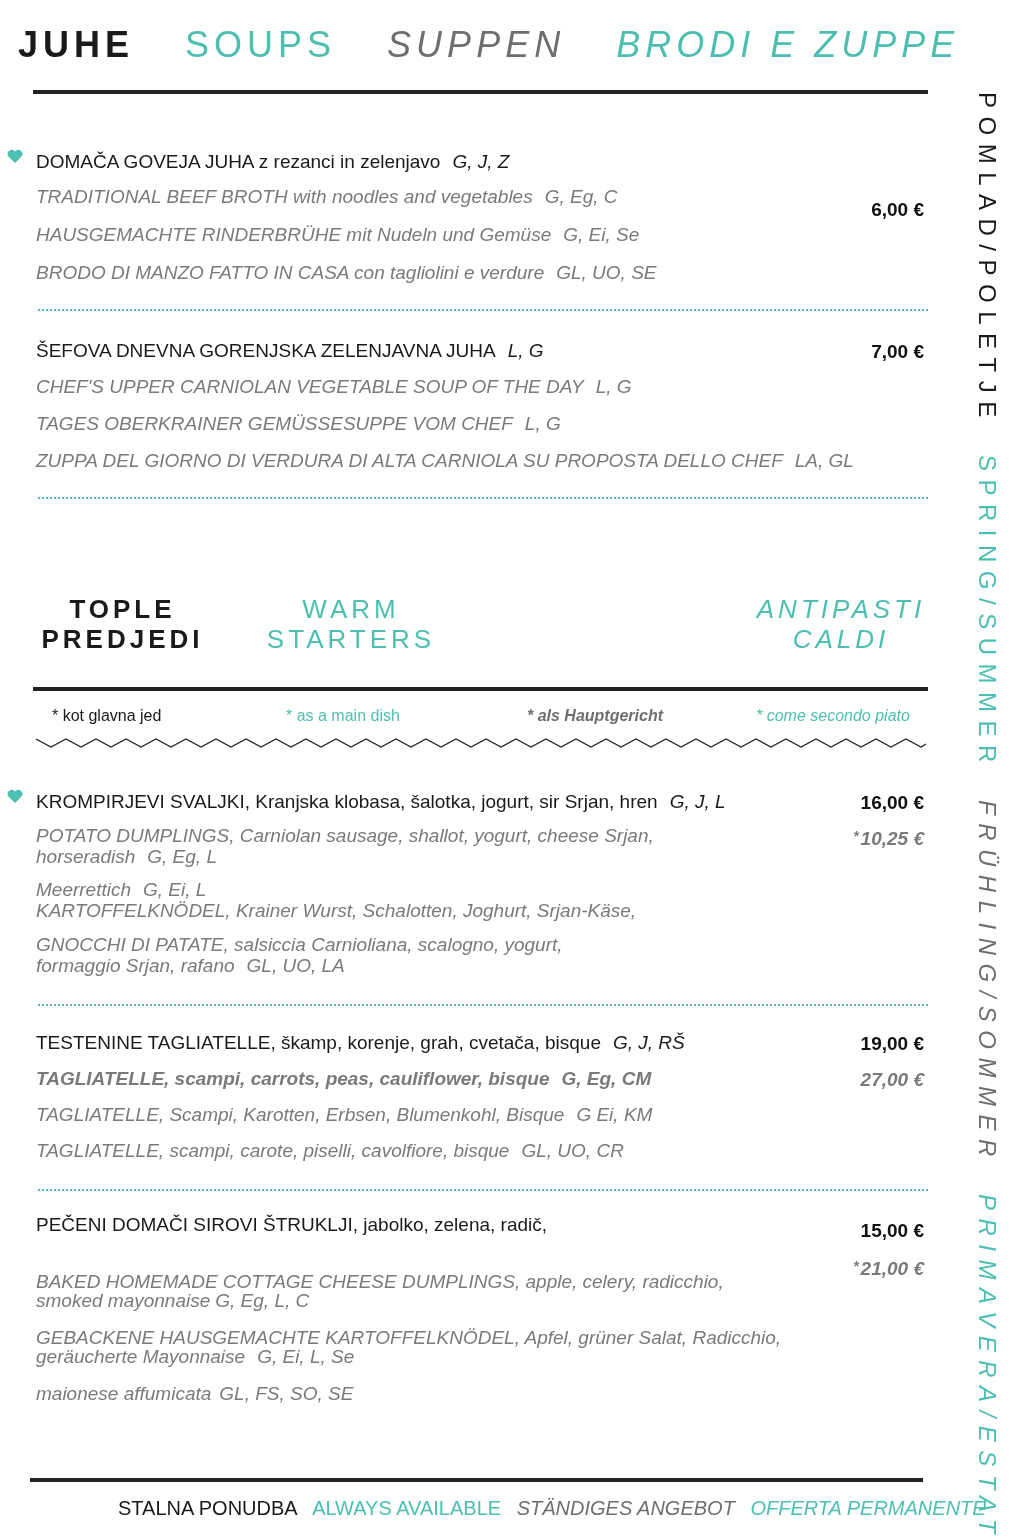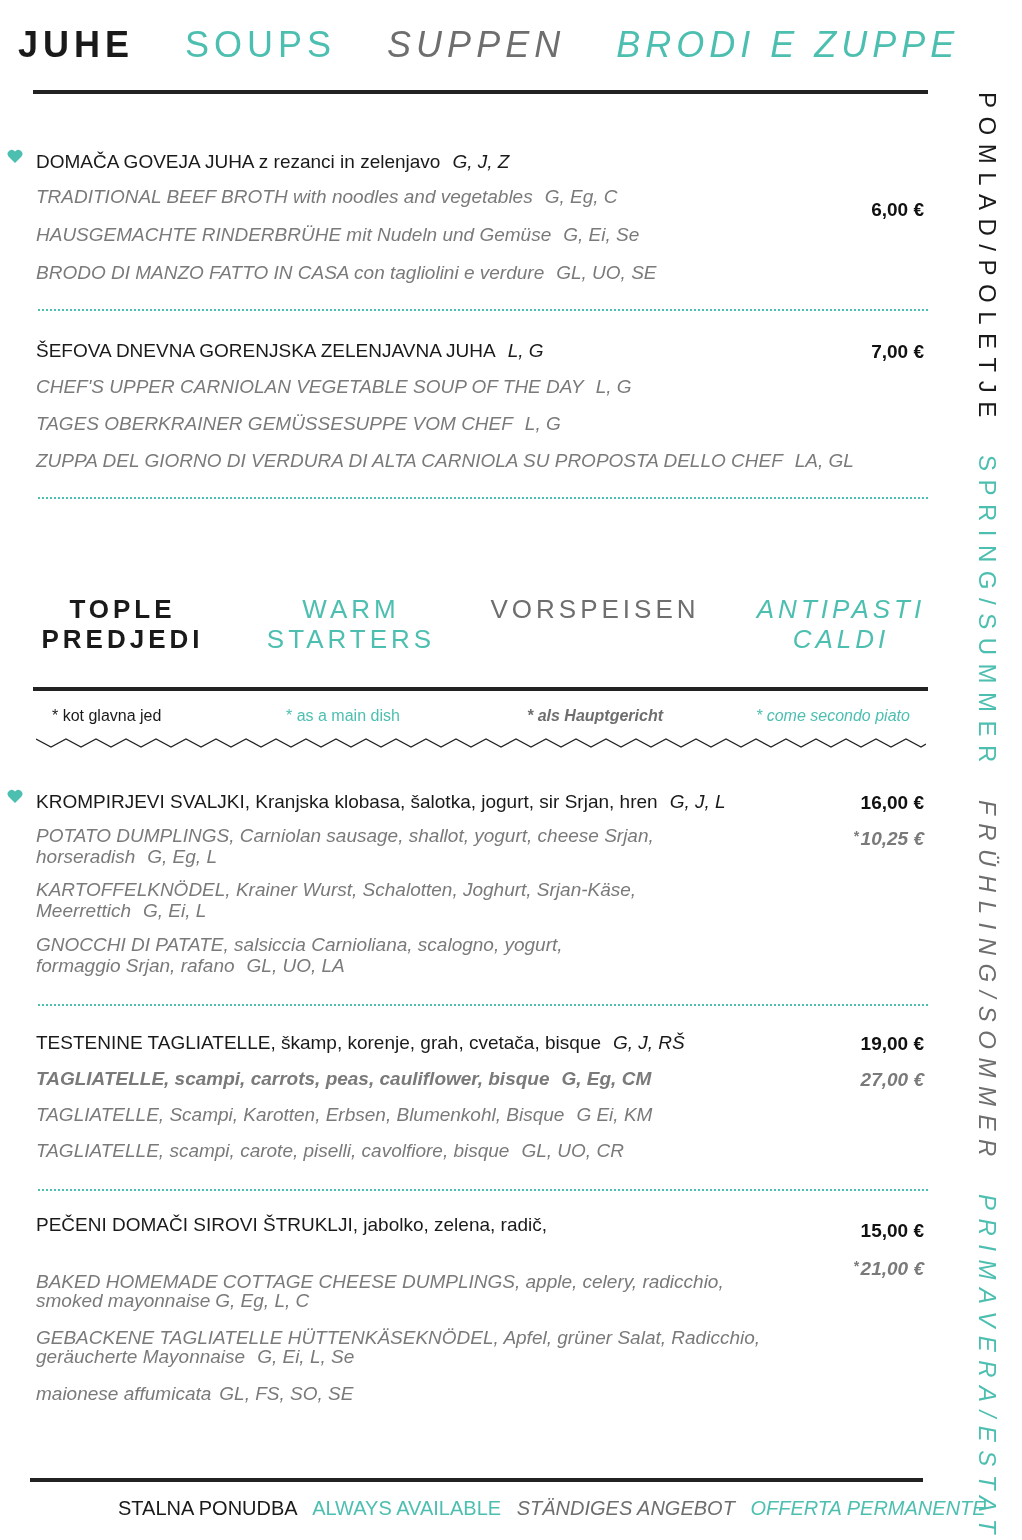--- a/index.html
+++ b/index.html
@@ -69,21 +69,20 @@
 
 <div class="starters-head black t-bold" style="left:40px;width:165px;">
   <div>TOPLE</div>
   <div>PREDJEDI</div>
 </div>
 <div class="starters-head teal" style="left:262px;width:178px;">
   <div>WARM</div>
   <div>STARTERS</div>
 </div>
 <div class="starters-head grey" style="left:486px;width:218px;">
-  <div>VORSPEISEN</div>
 </div>
 <div class="starters-head teal t-italic" style="left:752px;width:178px;">
   <div>ANTIPASTI</div>
   <div>CALDI</div>
 </div>
 <div class="rule" style="top:687px;"></div>
 
 <div class="note black" style="left:52px;">* kot glavna jed</div>
 <div class="note teal" style="left:286px;">* as a main dish</div>
 <div class="note grey t-italic" style="left:527px;font-weight:bold;">* als Hauptgericht</div>
@@ -97,22 +96,22 @@
     <path d="M8 14 L1.5 7.5 A4 4 0 0 1 8 2.5 A4 4 0 0 1 14.5 7.5 Z" fill="#4dbfb0"></path>
   </svg>
 <div class="item-line item-main" style="top:791px;"><span>KROMPIRJEVI SVALJKI, Kranjska klobasa, šalotka, jogurt, sir Srjan, hren</span><span class="alg">G, J, L</span></div>
 <div class="price" style="top:792px;">16,00 €</div>
 <div class="price-alt" style="top:828px;"><span class="star">*</span><span>10,25 €</span></div>
 <div class="item-multi item-sub" style="top:825px;">
     <div>POTATO DUMPLINGS, Carniolan sausage, shallot, yogurt, cheese Srjan,</div>
     <div><span>horseradish</span><span class="alg">G, Eg, L</span></div>
   </div>
 <div class="item-multi item-sub" style="top:879px;">
+    <div><span>Meerrettich</span><span class="alg">G, Ei, L</span></div>
     <div>KARTOFFELKNÖDEL, Krainer Wurst, Schalotten, Joghurt, Srjan-Käse,</div>
-    <div><span>Meerrettich</span><span class="alg">G, Ei, L</span></div>
   </div>
 <div class="item-multi item-sub" style="top:934px;">
     <div>GNOCCHI DI PATATE, salsiccia Carnioliana, scalogno, yogurt,</div>
     <div><span>formaggio Srjan, rafano</span><span class="alg">GL, UO, LA</span></div>
   </div>
 <div class="dotted" style="top:1004px;"></div>
 
 <div class="item-line item-main" style="top:1032px;"><span>TESTENINE TAGLIATELLE, škamp, korenje, grah, cvetača, bisque</span><span class="alg">G, J, RŠ</span></div>
 <div class="price" style="top:1033px;">19,00 €</div>
 <div class="price-alt" style="top:1069px;">27,00 €</div>
@@ -124,21 +123,21 @@
 <div class="item-multi item-main" style="top:1215px;line-height:19px;">
     <div>PEČENI DOMAČI SIROVI ŠTRUKLJI, jabolko, zelena, radič,</div>
   </div>
 <div class="price" style="top:1220px;">15,00 €</div>
 <div class="price-alt" style="top:1258px;text-align:center;"><span class="star">*</span><span>21,00 €</span></div>
 <div class="item-multi item-sub" style="top:1272px;line-height:19px;">
     <div>BAKED HOMEMADE COTTAGE CHEESE DUMPLINGS, apple, celery, radicchio,</div>
     <div><span>smoked mayonnaise</span><span class="alg" style="margin-left:5px;">G, Eg, L, C</span></div>
   </div>
 <div class="item-multi item-sub" style="top:1328px;line-height:19px;">
-    <div>GEBACKENE TAGLIATELLE HÜTTENKÄSEKNÖDEL, Apfel, grüner Salat, Radicchio,</div>
+    <div>GEBACKENE HAUSGEMACHTE KARTOFFELKNÖDEL, Apfel, grüner Salat, Radicchio,</div>
     <div><span>geräucherte Mayonnaise</span><span class="alg">G, Ei, L, Se</span></div>
   </div>
 <div class="item-multi item-sub" style="top:1384px;line-height:19px;">
     <div><span>maionese affumicata</span><span class="alg" style="margin-left:8px;">GL, FS, SO, SE</span></div>
   </div>
 
 <div class="rule" style="top:1478px;left:30px;width:893px;"></div>
 
 <div class="footer" style="left:118px;">
   <span class="black">STALNA PONUDBA</span>

